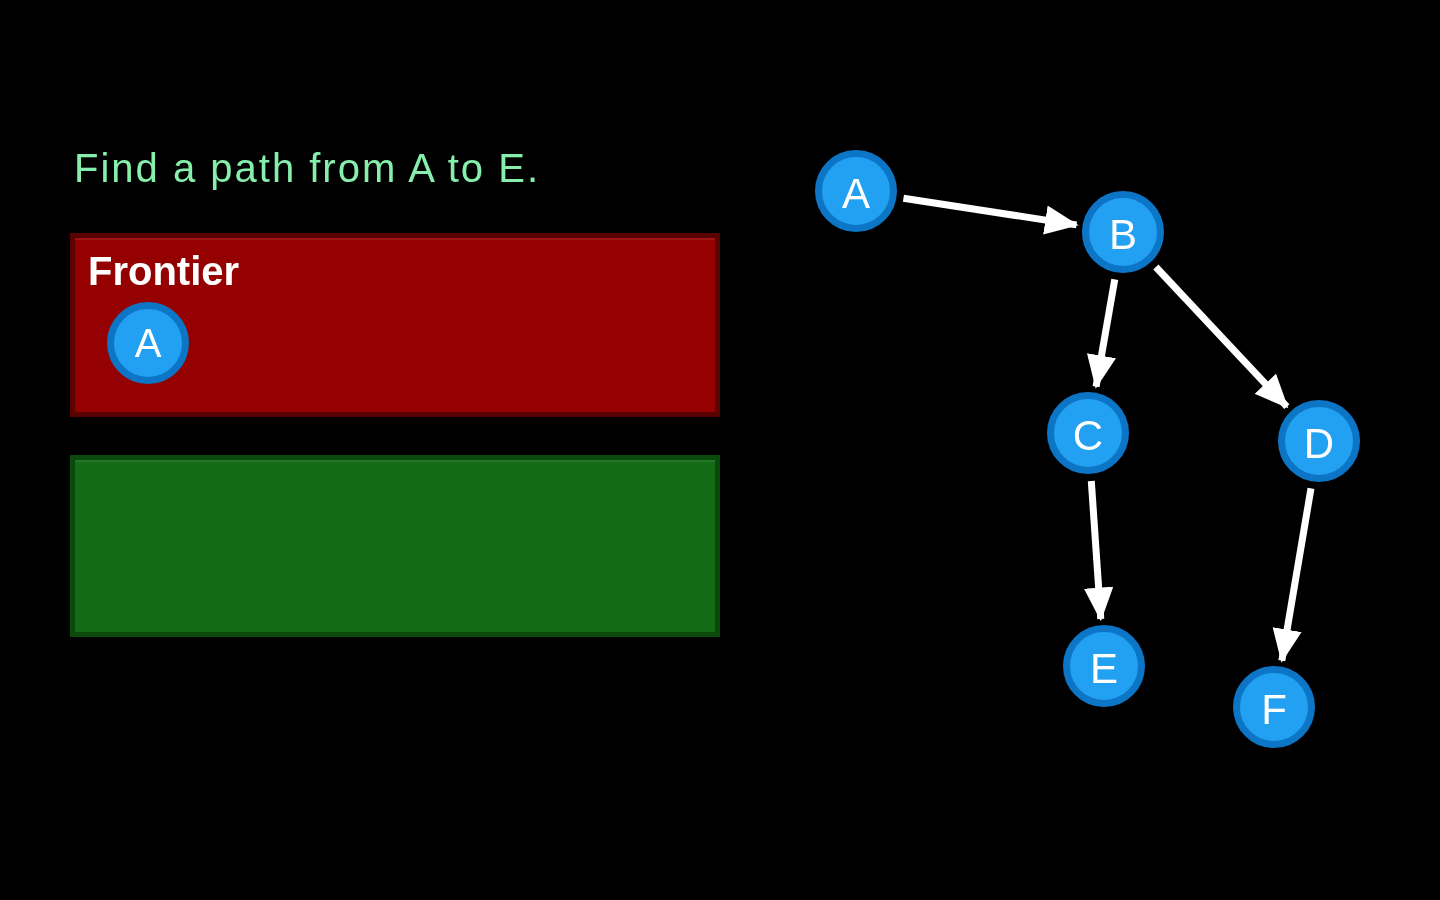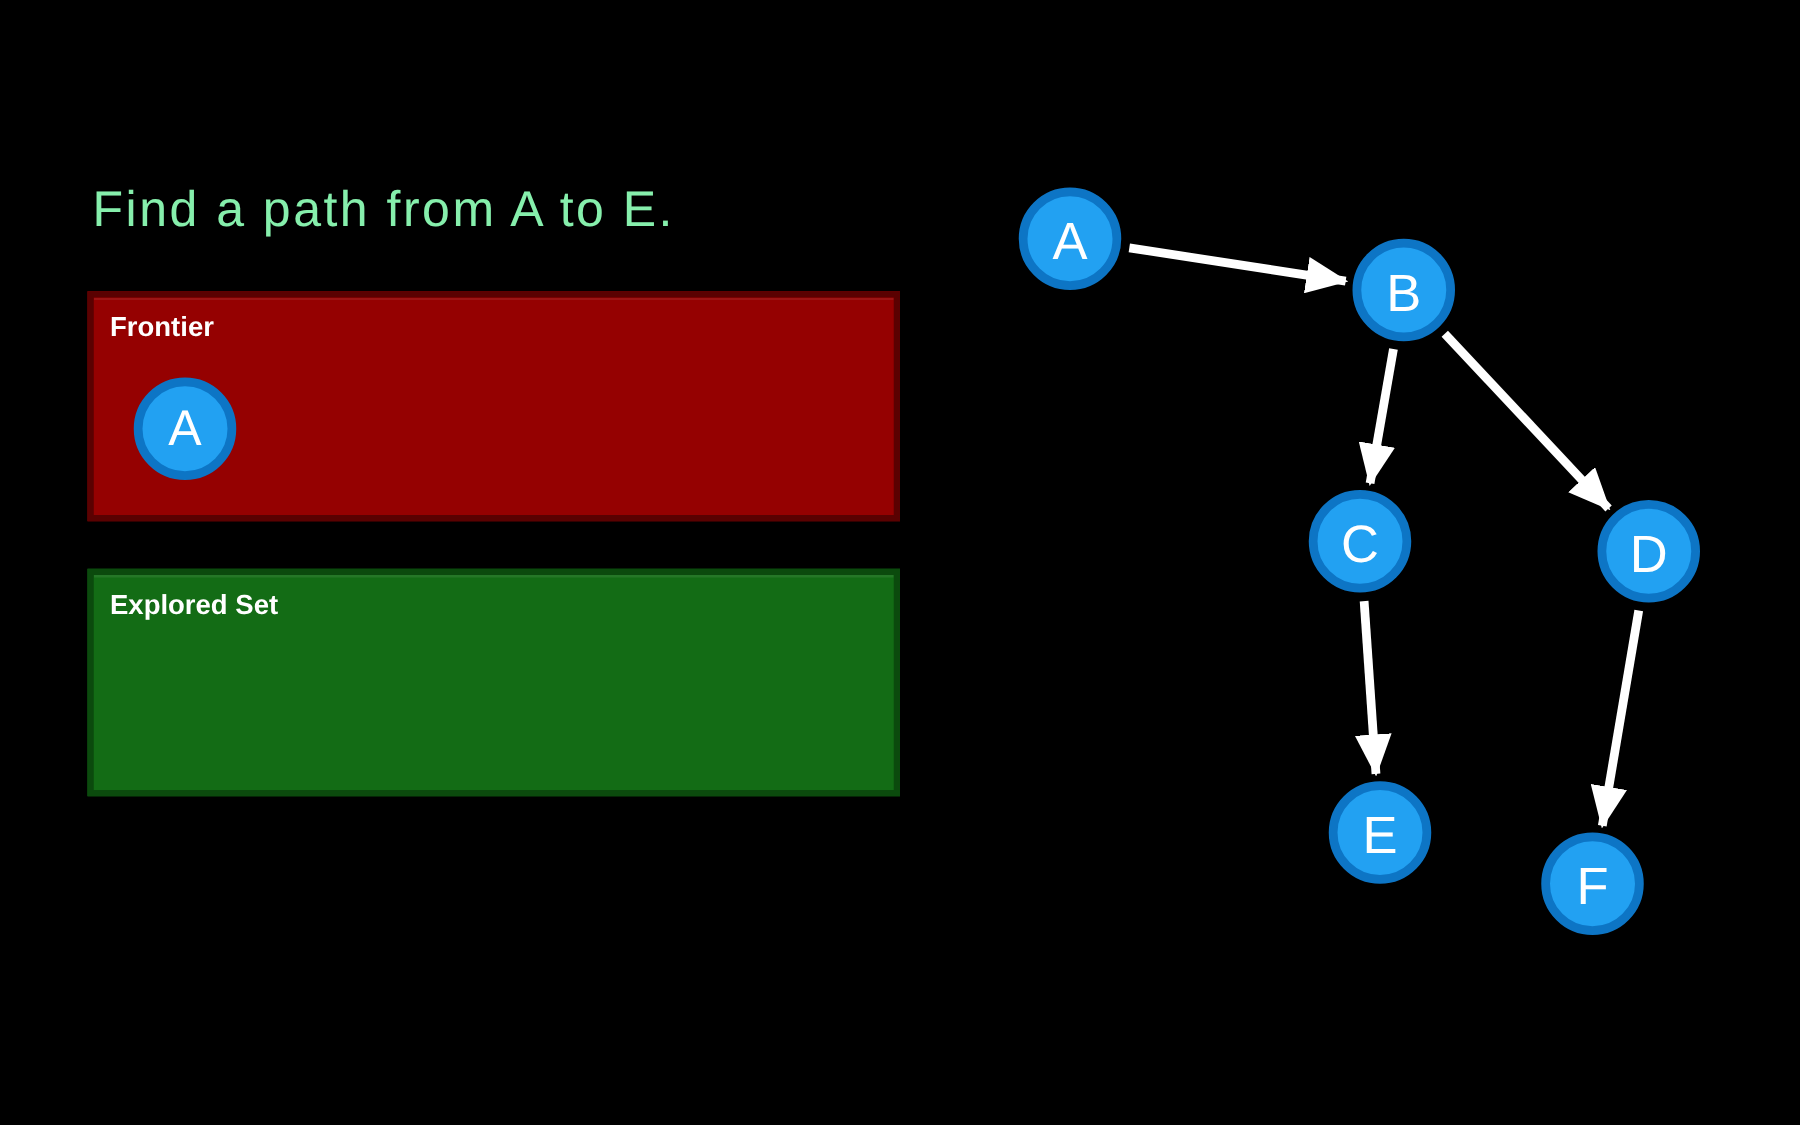--- a/index.html
+++ b/index.html
@@ -44,21 +44,21 @@
     top: 455px;
     height: 182px;
     background: var(--explored-fill, #136c15);
     border-color: var(--explored-border, #0b4a0d);
     box-shadow: inset 0 2px 0 rgba(255,255,255,0.08);
   }
   .panel-label {
     position: absolute;
     left: 13px;
     top: 11px;
-    font-size: 22px;
+    font-size: 40px;
     font-weight: bold;
     color: #ffffff;
     white-space: nowrap;
   }
   .panel-items {
     position: absolute;
     left: 0;
     top: 0;
     width: 100%;
     height: 100%;
@@ -102,21 +102,20 @@
   <div class="panel panel-frontier">
     <div class="panel-label">Frontier</div>
     <div class="panel-items" id="frontier-items">
         <div class="node-chip" style="left: 32px;">
           <span>A</span>
         </div>
       </div>
   </div>
 
   <div class="panel panel-explored">
-    <div class="panel-label">Explored Set</div>
     <div class="panel-items" id="explored-items"></div>
   </div>
 
   <svg class="graph-svg" id="graph-svg" viewBox="0 0 1440 900">
       <defs>
         <marker id="arrowhead" markerUnits="strokeWidth" markerWidth="4.8" markerHeight="4.2" refX="4.5" refY="2.1" orient="auto">
           <path d="M0,0 L4.8,2.1 L0,4.2 Z" fill="#ffffff"></path>
         </marker>
       </defs>
       <line x1="903.4438938565648" y1="198.28539194052118" x2="1076.5445205987803" y2="224.86638705823967" stroke="#ffffff" stroke-width="7" marker-end="url(#arrowhead)"></line>

